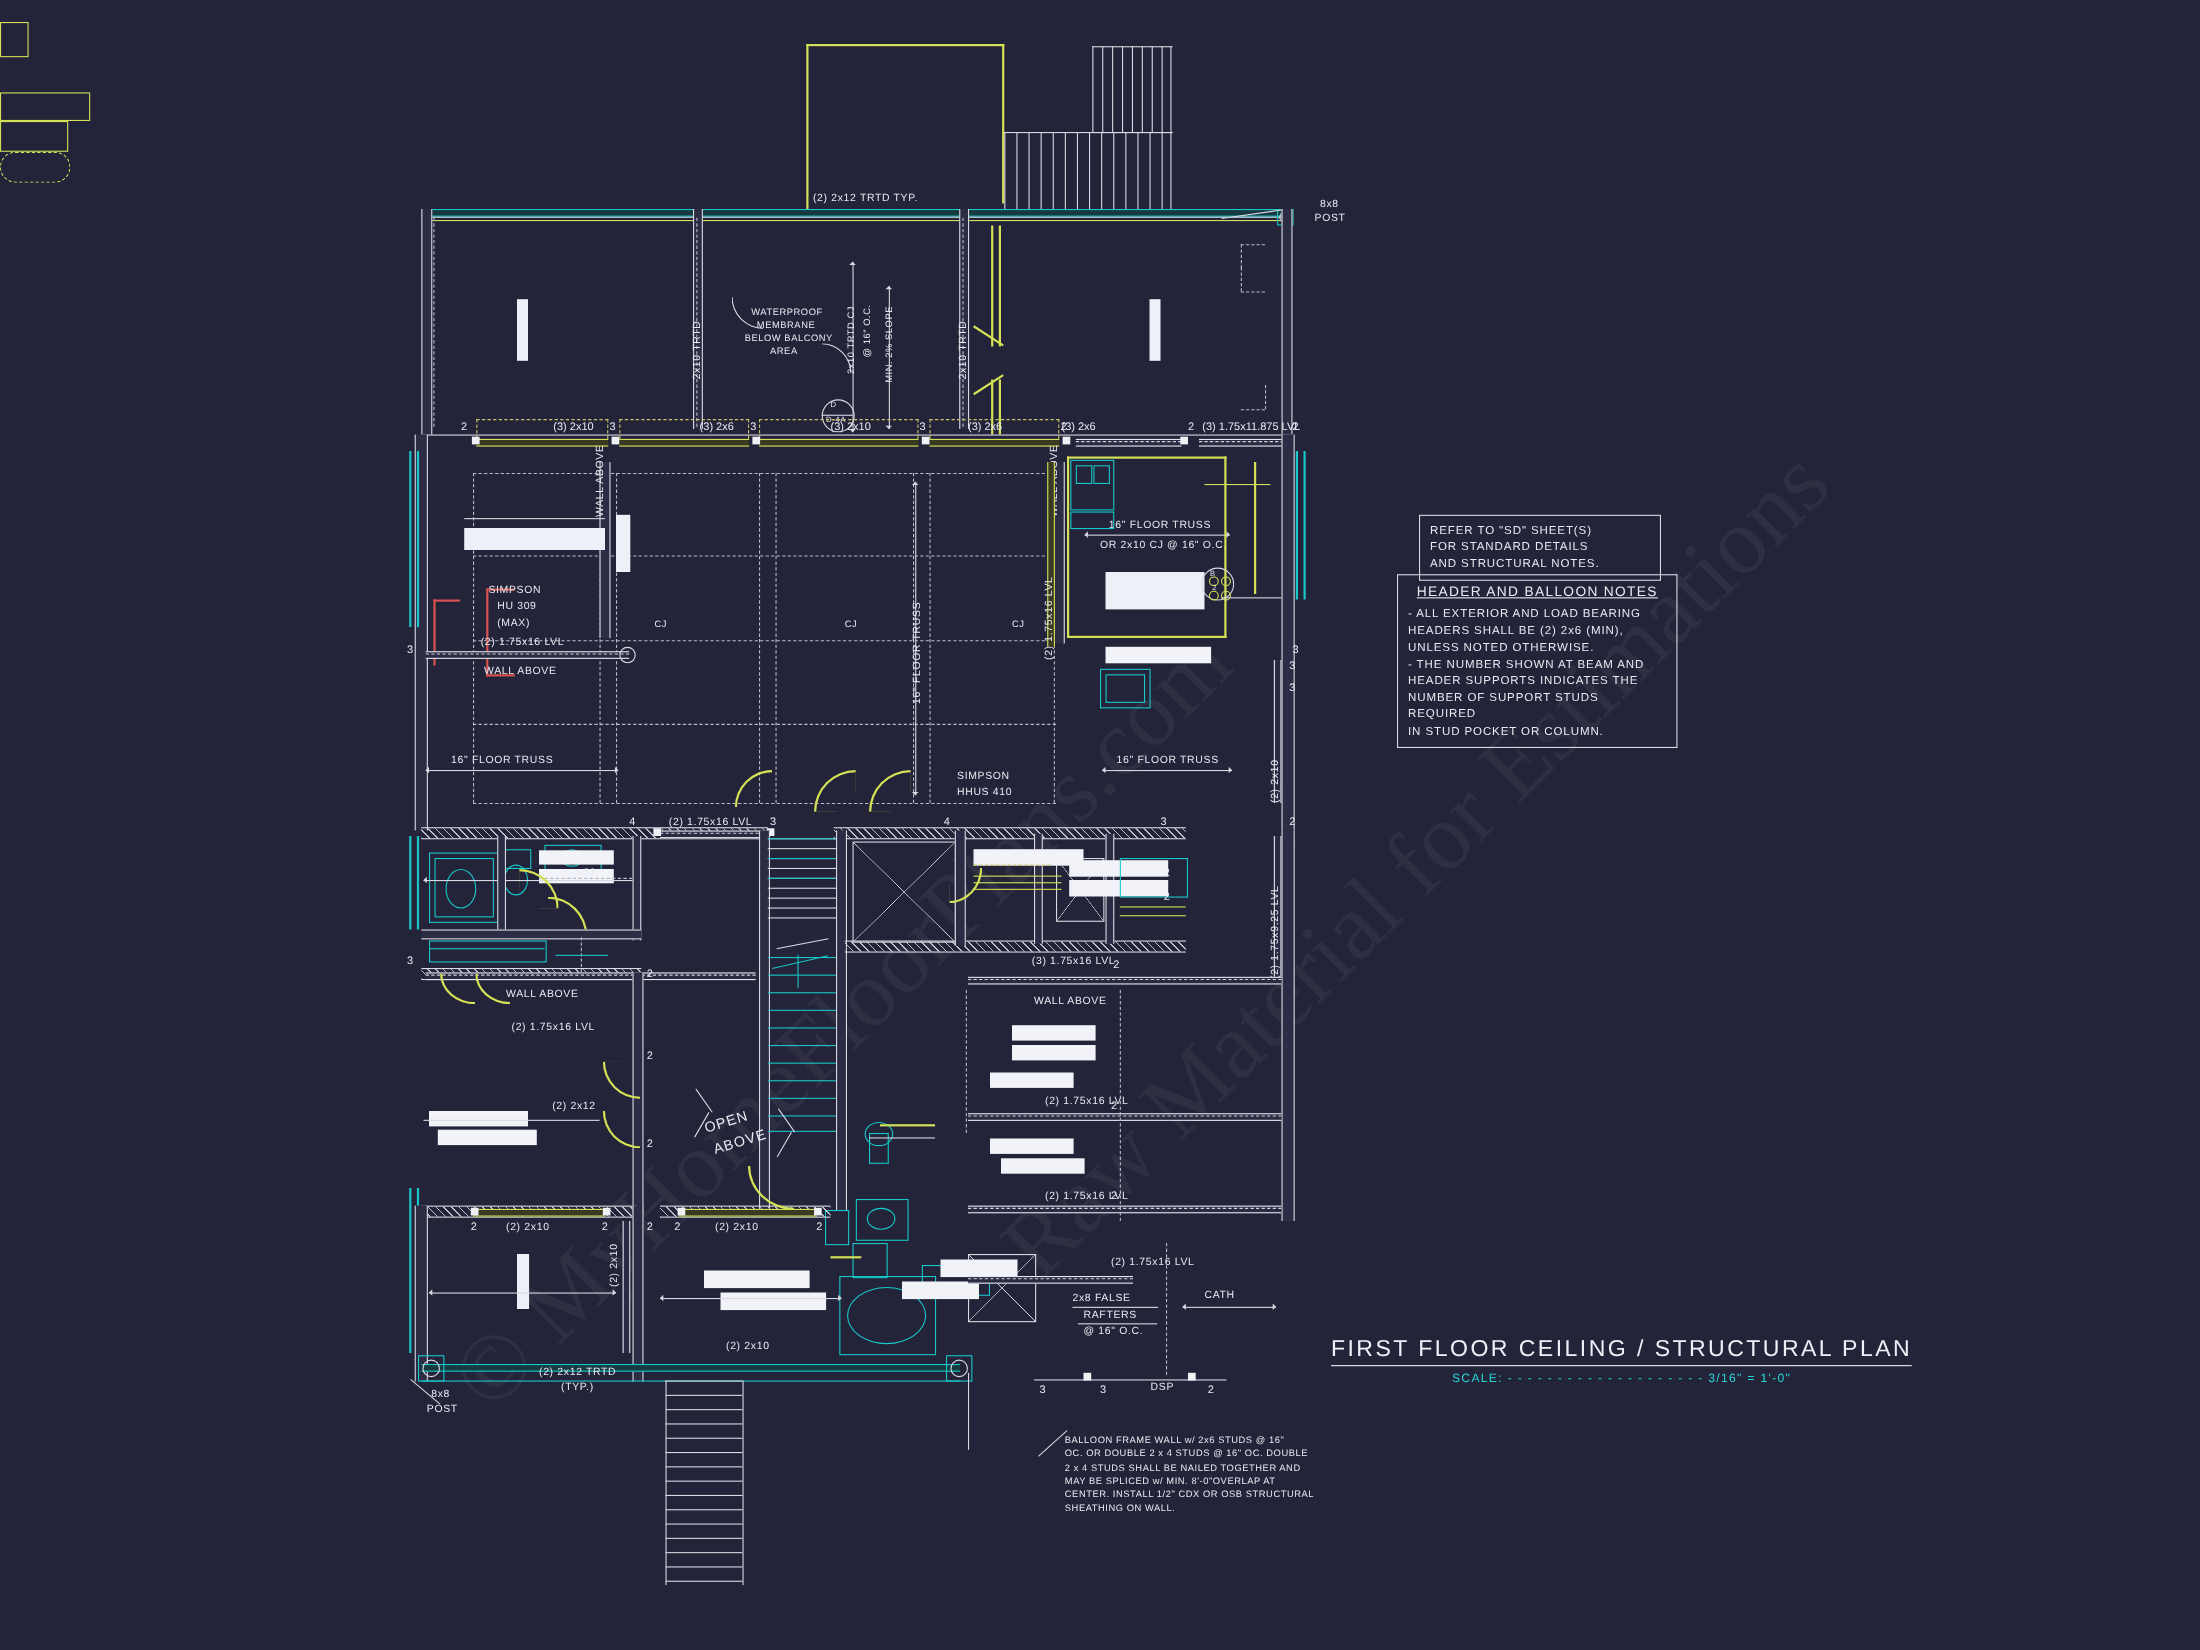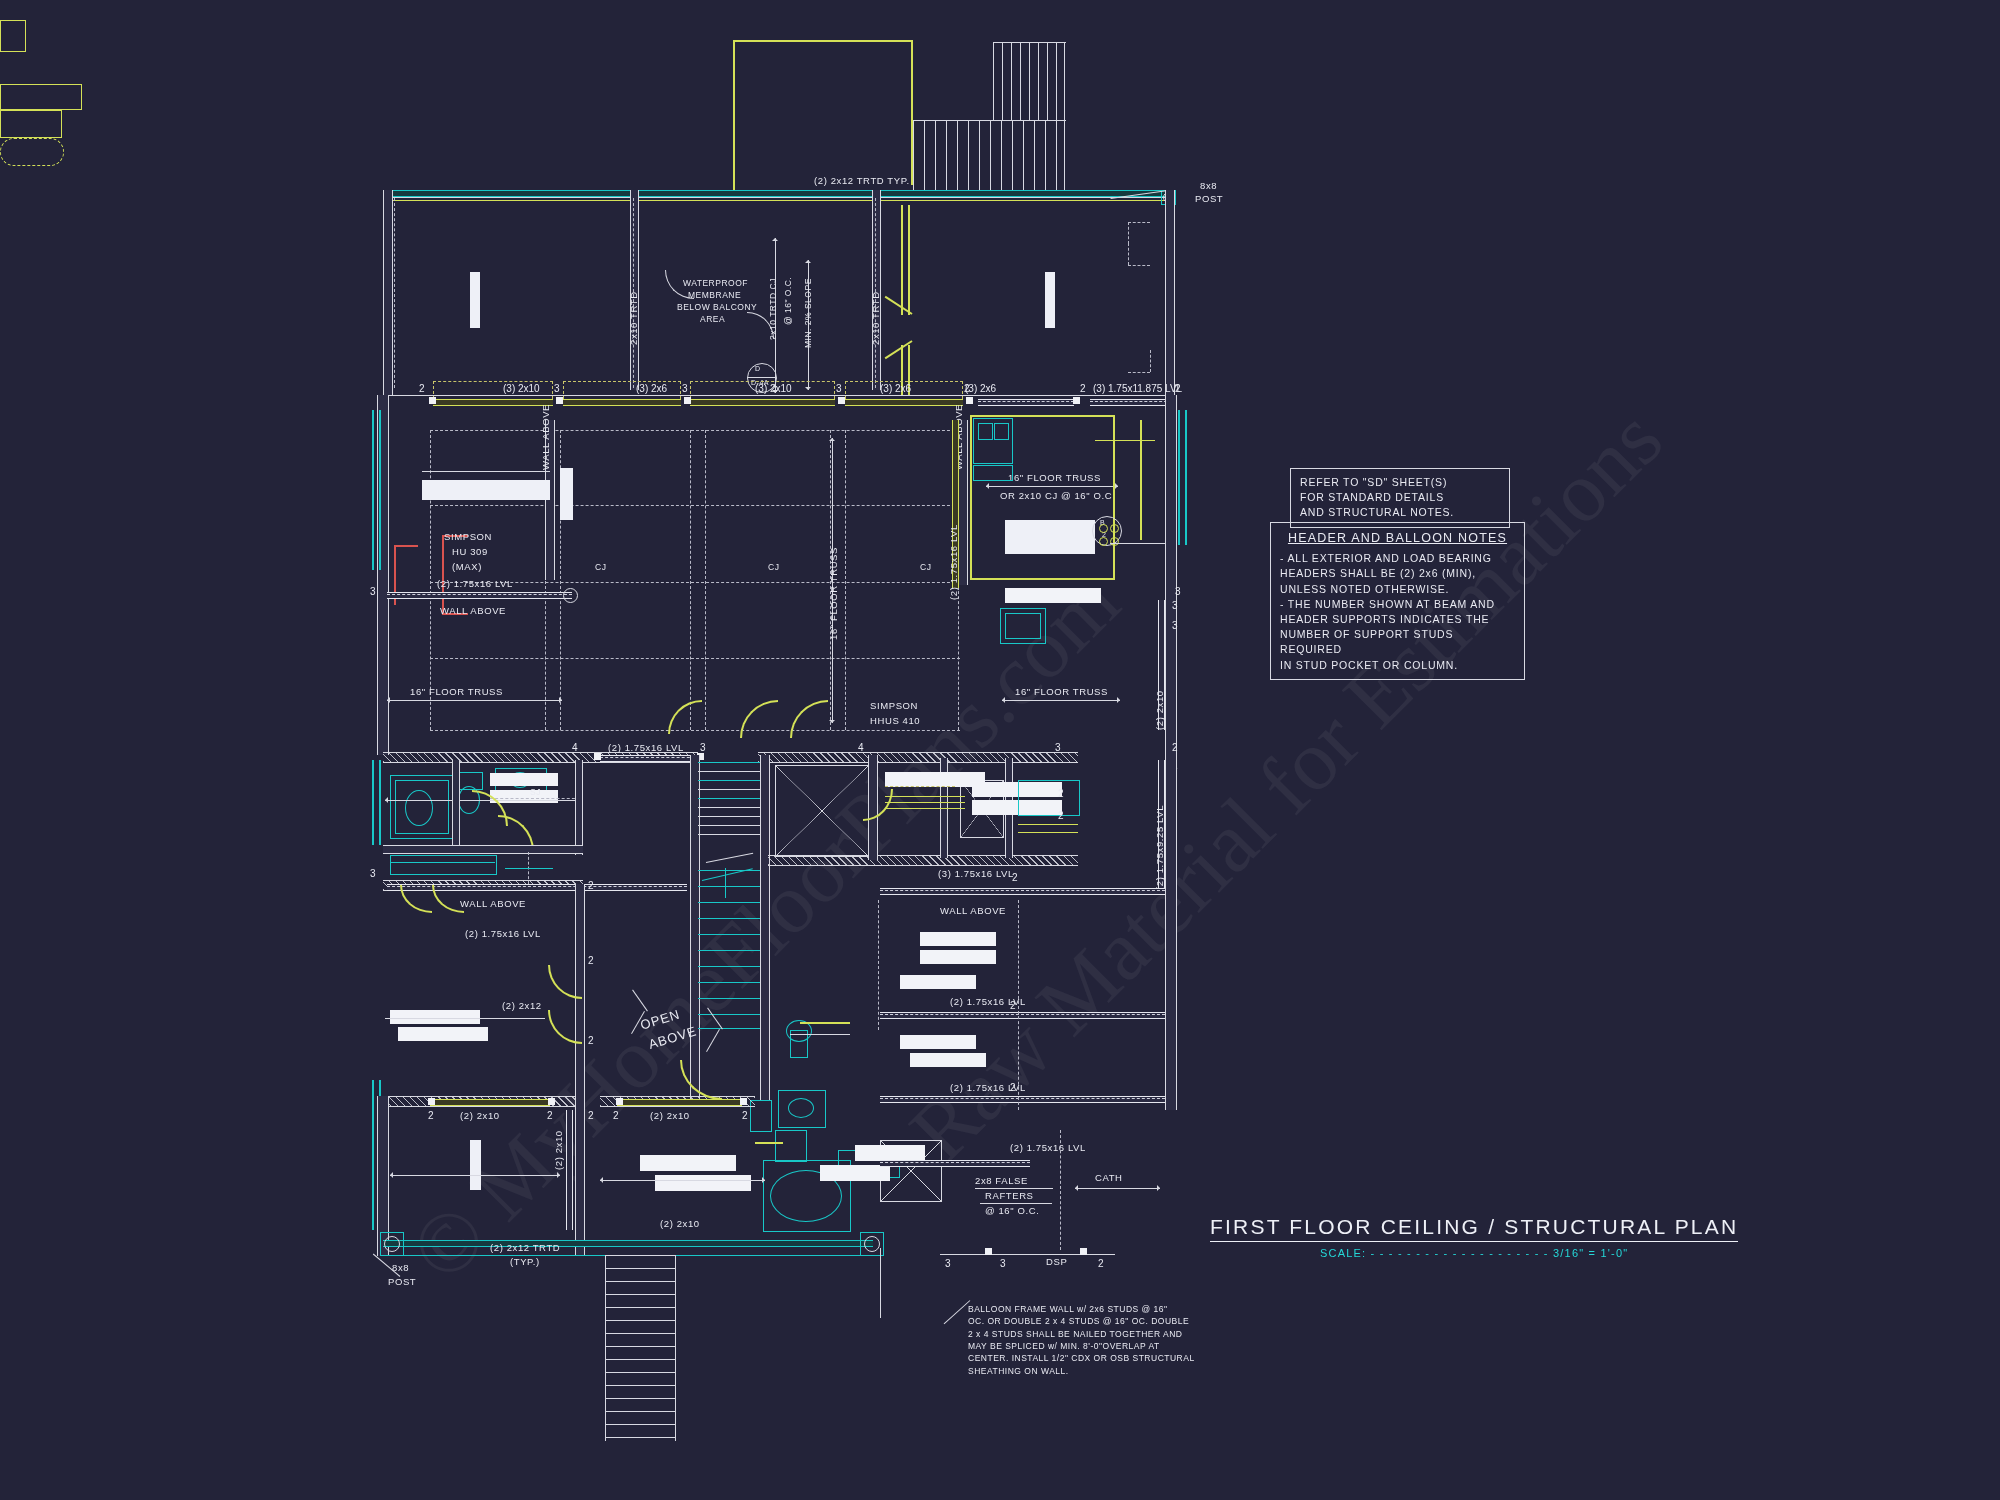--- a/index.html
+++ b/index.html
@@ -248,21 +248,21 @@
       <i style="left:143px"></i>
       <i style="left:151px"></i>
   </div>
   <div class="ln h" style="left:913px;top:120px;width:153px;"></div>
   <div class="ln h" style="left:913px;top:190px;width:153px;"></div>
 
   <div class="beamc" style="left:383px;top:190px;width:790px;"></div>
   <div class="ln h" style="left:383px;top:197px;width:790px;"></div>
   <div class="ln h yel" style="left:383px;top:200px;width:790px;"></div>
 
-  <div class="txt sm" style="left:814px;top:175px;">(2) 2x12 TRTD TYP.</div>
+  <div class="txt sm" style="left:739px;top:175px;">(2) 2x12 TRTD TYP.</div>
 
   <div class="fx" style="left:1161px;top:190px;width:13px;height:13px;"></div>
   <div class="circ" style="left:1163px;top:192px;width:9px;height:9px;"></div>
   <div class="ln h" style="left:1110px;top:190px;width:58px;transform:rotate(-8deg);transform-origin:right center;"></div>
   <div class="txt sm" style="left:1200px;top:180px;">8x8</div>
   <div class="txt sm" style="left:1195px;top:193px;">POST</div>
 
   <div class="wallv" style="left:383px;top:190px;width:8px;height:205px;"></div>
   <div class="dashv" style="left:394px;top:198px;height:190px;"></div>
 

